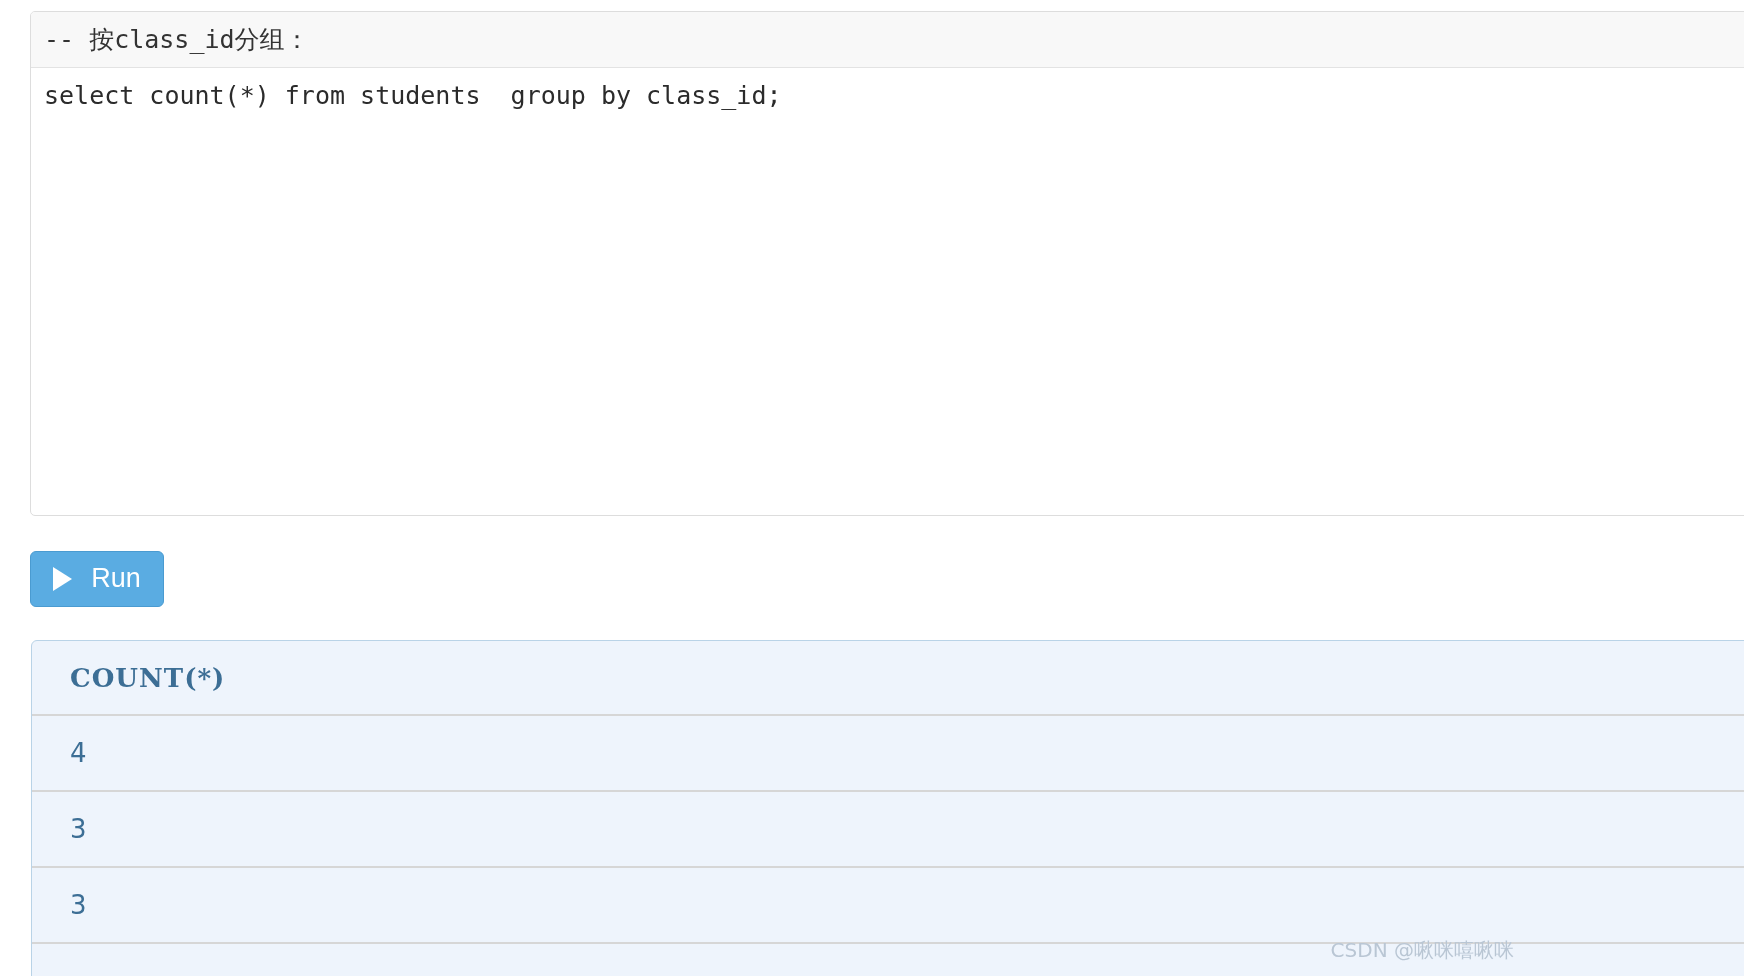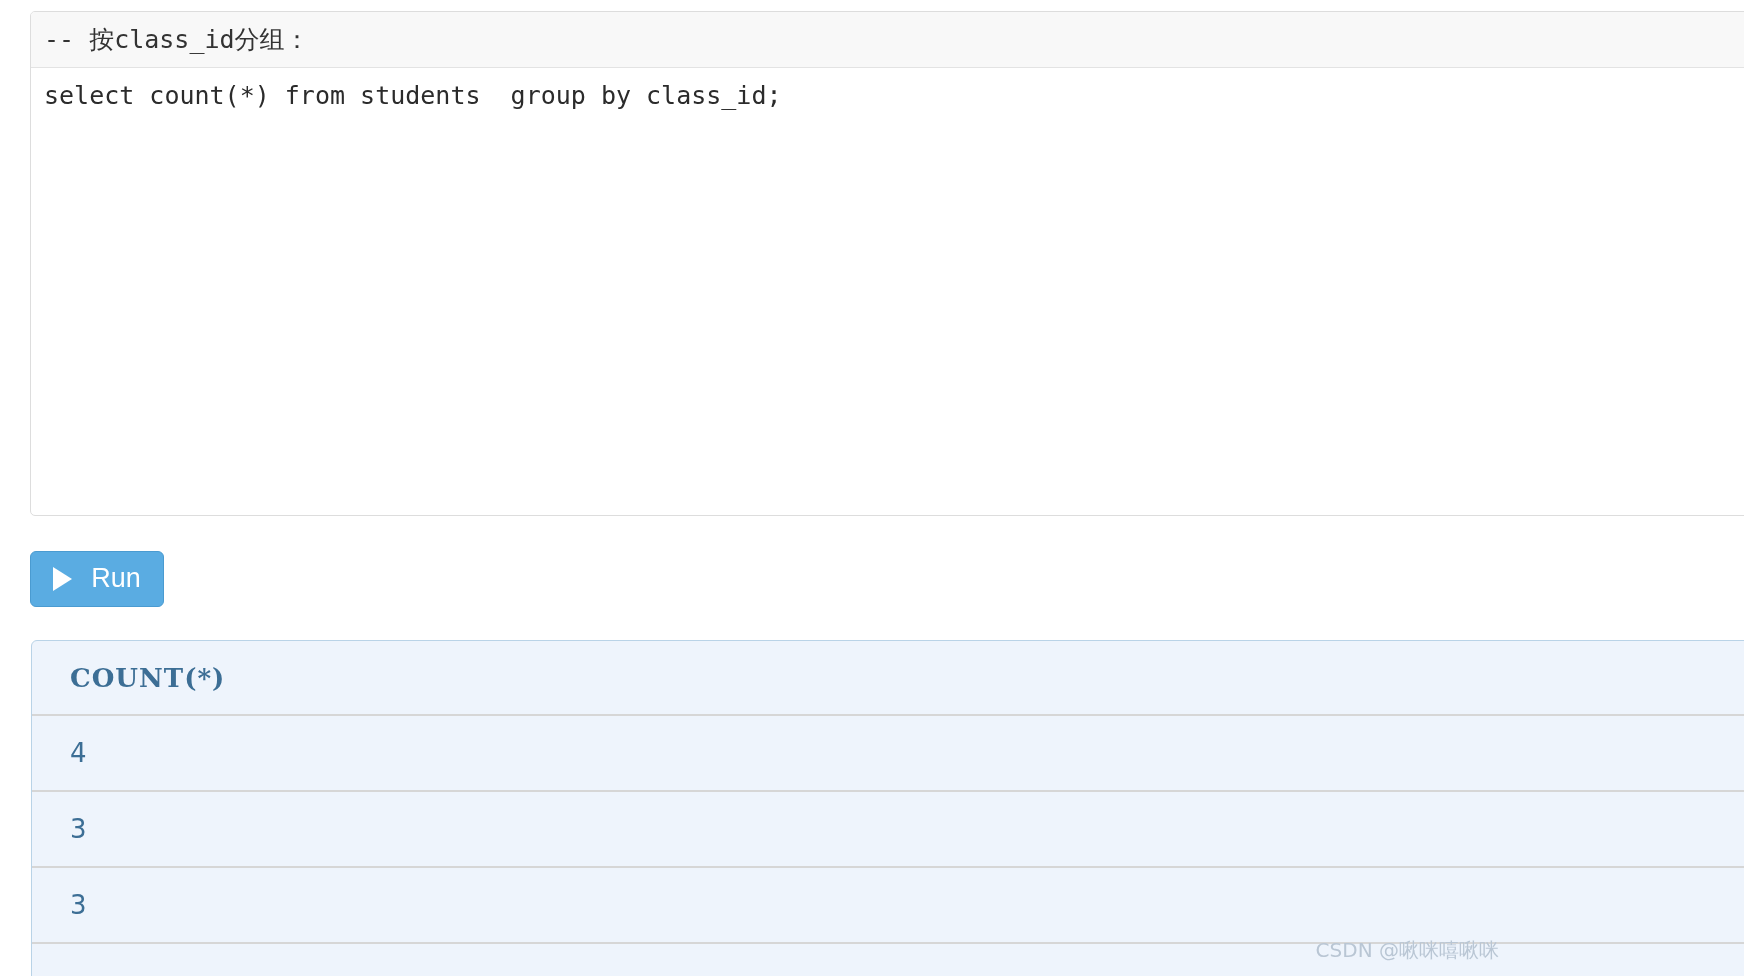--- a/index.html
+++ b/index.html
@@ -139,21 +139,21 @@
   .result-table thead th {
     border-bottom: 2px solid #d6d6d6;
   }
   .result-table tbody tr td {
     border-bottom: 2px solid #d6d6d6;
   }
 
   
   .watermark {
     position: absolute;
-    right: 17px;
+    right: 2px;
     bottom: 12px;
     font-family: "DejaVu Sans", "Liberation Sans", sans-serif;
     font-size: 20px;
     color: #b9c6d4;
     white-space: nowrap;
     user-select: none;
   }
 </style>
 </head>
 <body>

